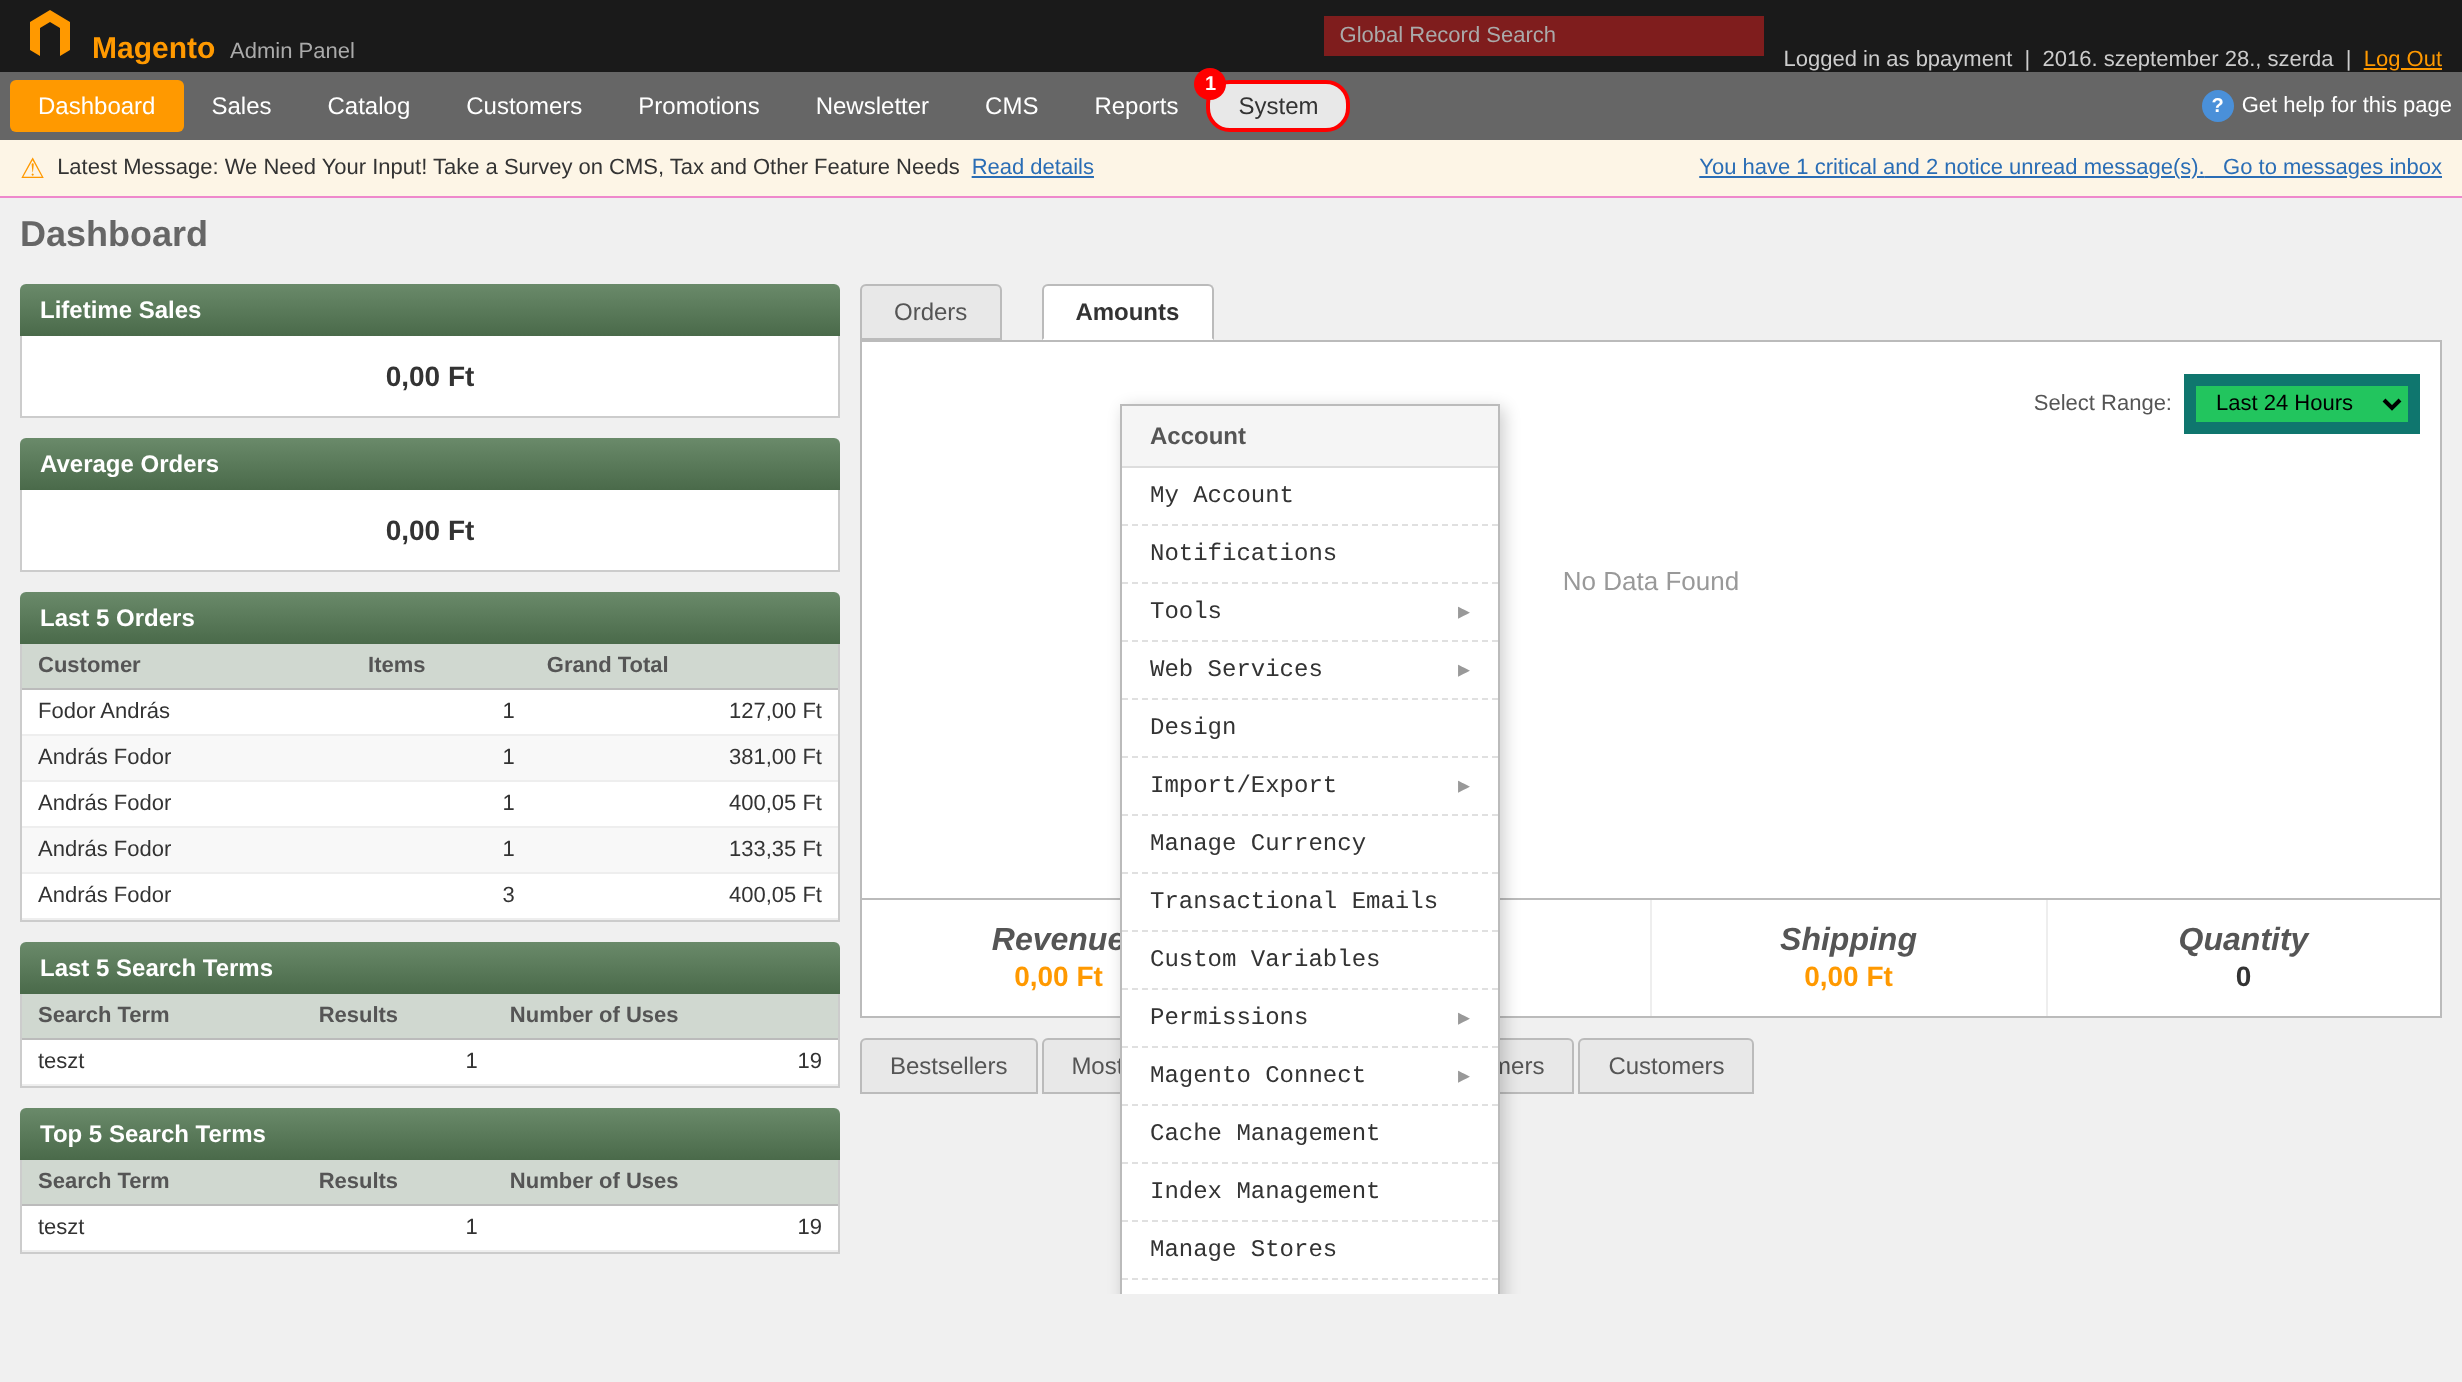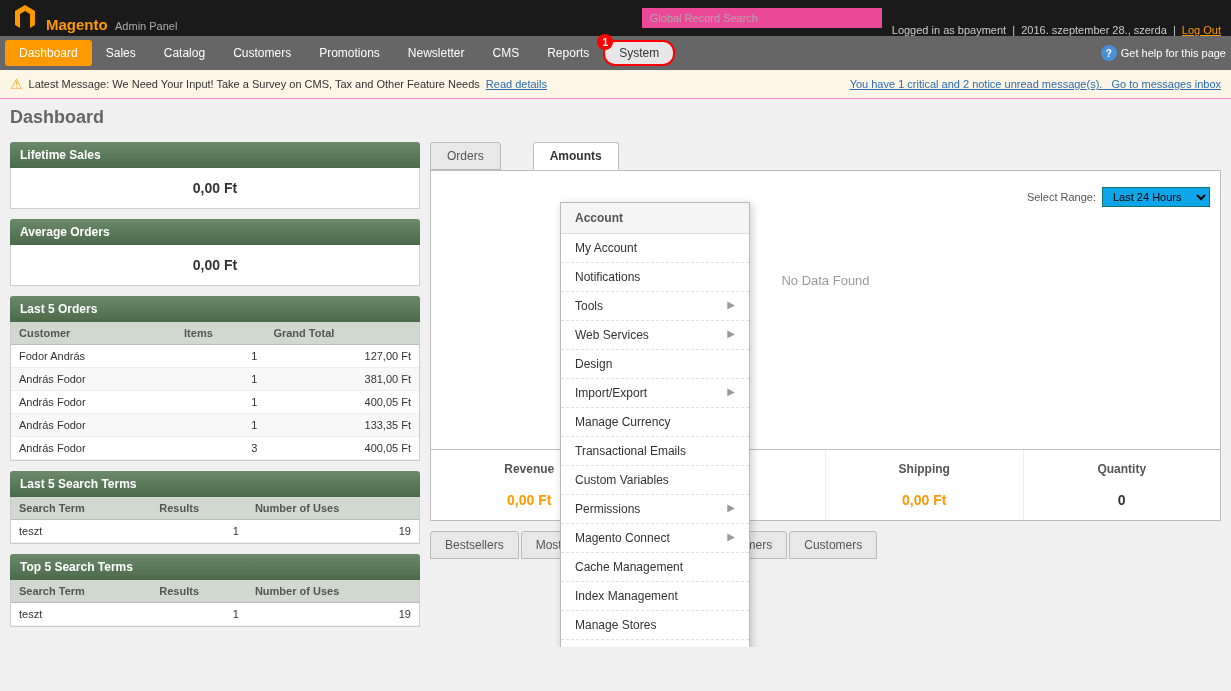--- a/index.html
+++ b/index.html
@@ -1,21 +1,21 @@
 <!DOCTYPE html>
 <html><head>
   <meta charset="utf-8">
   <style>
     * { margin: 0; padding: 0; box-sizing: border-box; }
     body { font-family: Arial, sans-serif; font-size: 12px; background: #f0f0f0; color: #333; width: 1231px; overflow-x: hidden; }
 
     
     .top-bar { background: #1a1a1a; display: flex; align-items: center; justify-content: space-between; padding: 0 10px; height: 36px; }
     .top-right { display: flex; align-items: center; gap: 10px; }
-    .search-box { background: #ec4899; border: none; color: #fff; padding: 4px 8px; width: 240px; font-size: 11px; }
+    .search-box { background: #7f1d1d; border: none; color: #fff; padding: 4px 8px; width: 220px; font-size: 11px; }
     .search-box::placeholder { color: #aaa; }
     .logged-info { color: #ccc; font-size: 11px; margin-top: 23px; }
     .logout-link { color: #f90; font-size: 11px; text-decoration: underline; cursor: pointer; }
 
     
     .nav-bar { background: #666; display: flex; align-items: center; height: 34px; padding: 0 5px; }
     .nav-item { padding: 6px 14px; color: #fff; font-size: 12px; cursor: pointer; white-space: nowrap; }
     .nav-item.active { background: #f90; color: #fff; border-radius: 3px; }
     .nav-item.system-menu { background: #e8e8e8; color: #333; border-radius: 12px; padding: 4px 14px; border: 2px solid #f00; position: relative; }
     .get-help { margin-left: auto; color: #fff; font-size: 11px; display: flex; align-items: center; gap: 4px; }
@@ -42,41 +42,41 @@
     .data-table th { background: #d0d8d0; padding: 5px 8px; text-align: left; font-size: 11px; color: #555; border-bottom: 1px solid #bbb; }
     .data-table td { padding: 5px 8px; border-bottom: 1px solid #eee; font-size: 11px; }
     .data-table tr:nth-child(even) td { background: #f8f8f8; }
     .data-table td.right { text-align: right; }
     .data-table th.right { text-align: left; }
 
     
     .right-panel { flex: 1; }
     .tabs-bar { display: flex; gap: 20px; margin-bottom: 0; }
     .tab-btn { padding: 6px 16px; border: 1px solid #bbb; background: #e8e8e8; cursor: pointer; font-size: 12px; color: #555; border-radius: 3px 3px 0 0; }
-    .tab-btn.active { background: #fff; border-bottom: 1px solid #fff; color: #333; font-weight: bold; margin-left: 12px; }
+    .tab-btn.active { background: #fff; border-bottom: 1px solid #fff; color: #333; font-weight: bold; }
     .chart-area { background: #fff; border: 1px solid #bbb; padding: 10px; min-height: 280px; position: relative; }
     .chart-controls { display: flex; justify-content: flex-end; align-items: center; gap: 6px; padding: 6px 0; }
     .select-range-label { font-size: 11px; color: #555; }
-    .range-select { font-size: 11px; border: 1px solid #0f766e; padding: 2px 6px; background: #0ea5e9; }
+    .range-select { font-size: 11px; border: 6px solid #0f766e; padding: 2px 6px; background: #22c55e; }
     .no-data { text-align: center; color: #999; font-size: 13px; padding: 60px 0; }
 
     
     .stats-row { display: flex; background: #fff; border: 1px solid #bbb; border-top: none; }
     .stat-item { flex: 1; padding: 12px 16px; text-align: center; border-right: 1px solid #eee; }
     .stat-item:last-child { border-right: none; }
-    .stat-label { font-size: 12px; color: #555; font-weight: bold; margin-bottom: 16px; }
+    .stat-label { font-size: 16px; color: #555; font-weight: bold; margin-bottom: 0; font-style: italic; }
     .stat-value { font-size: 14px; color: #f90; font-weight: bold; }
     .stat-value.dark { color: #333; }
 
     
     .bottom-tabs-bar { display: flex; gap: 2px; margin-top: 10px; }
     .bottom-tab-btn { padding: 6px 14px; border: 1px solid #bbb; background: #e8e8e8; cursor: pointer; font-size: 12px; color: #555; border-radius: 3px 3px 0 0; }
     .bottom-table-area { background: #fff; border: 1px solid #bbb; min-height: 40px; }
     .dropdown-menu { position: absolute; top: 70px; left: 560px; background: #fff; border: 1px solid #bbb; box-shadow: 2px 2px 8px rgba(0,0,0,0.2); z-index: 200; width: 190px; }
-    .dropdown-item { padding: 7px 14px; font-size: 12px; color: #333; cursor: pointer; border-bottom: 1px dashed #e0e0e0; display: flex; align-items: flex-start; justify-content: space-between; }
+    .dropdown-item { padding: 7px 14px; font-size: 12px; color: #333; cursor: pointer; border-bottom: 1px dashed #e0e0e0; display: flex; align-items: flex-end; justify-content: space-between; font-family: Liberation Mono, monospace; }
     .dropdown-item.config-item { border: 2px solid #f00; border-radius: 10px; margin: 4px 6px; padding: 5px 10px; color: #333; }
     .dropdown-arrow { color: #999; font-size: 10px; }
 
     
     .magento-logo { display: flex; align-items: flex-end; gap: 6px; }
     .logo-flame { width: 30px; height: 30px; }
   </style>
 </head>
 <body>
 

